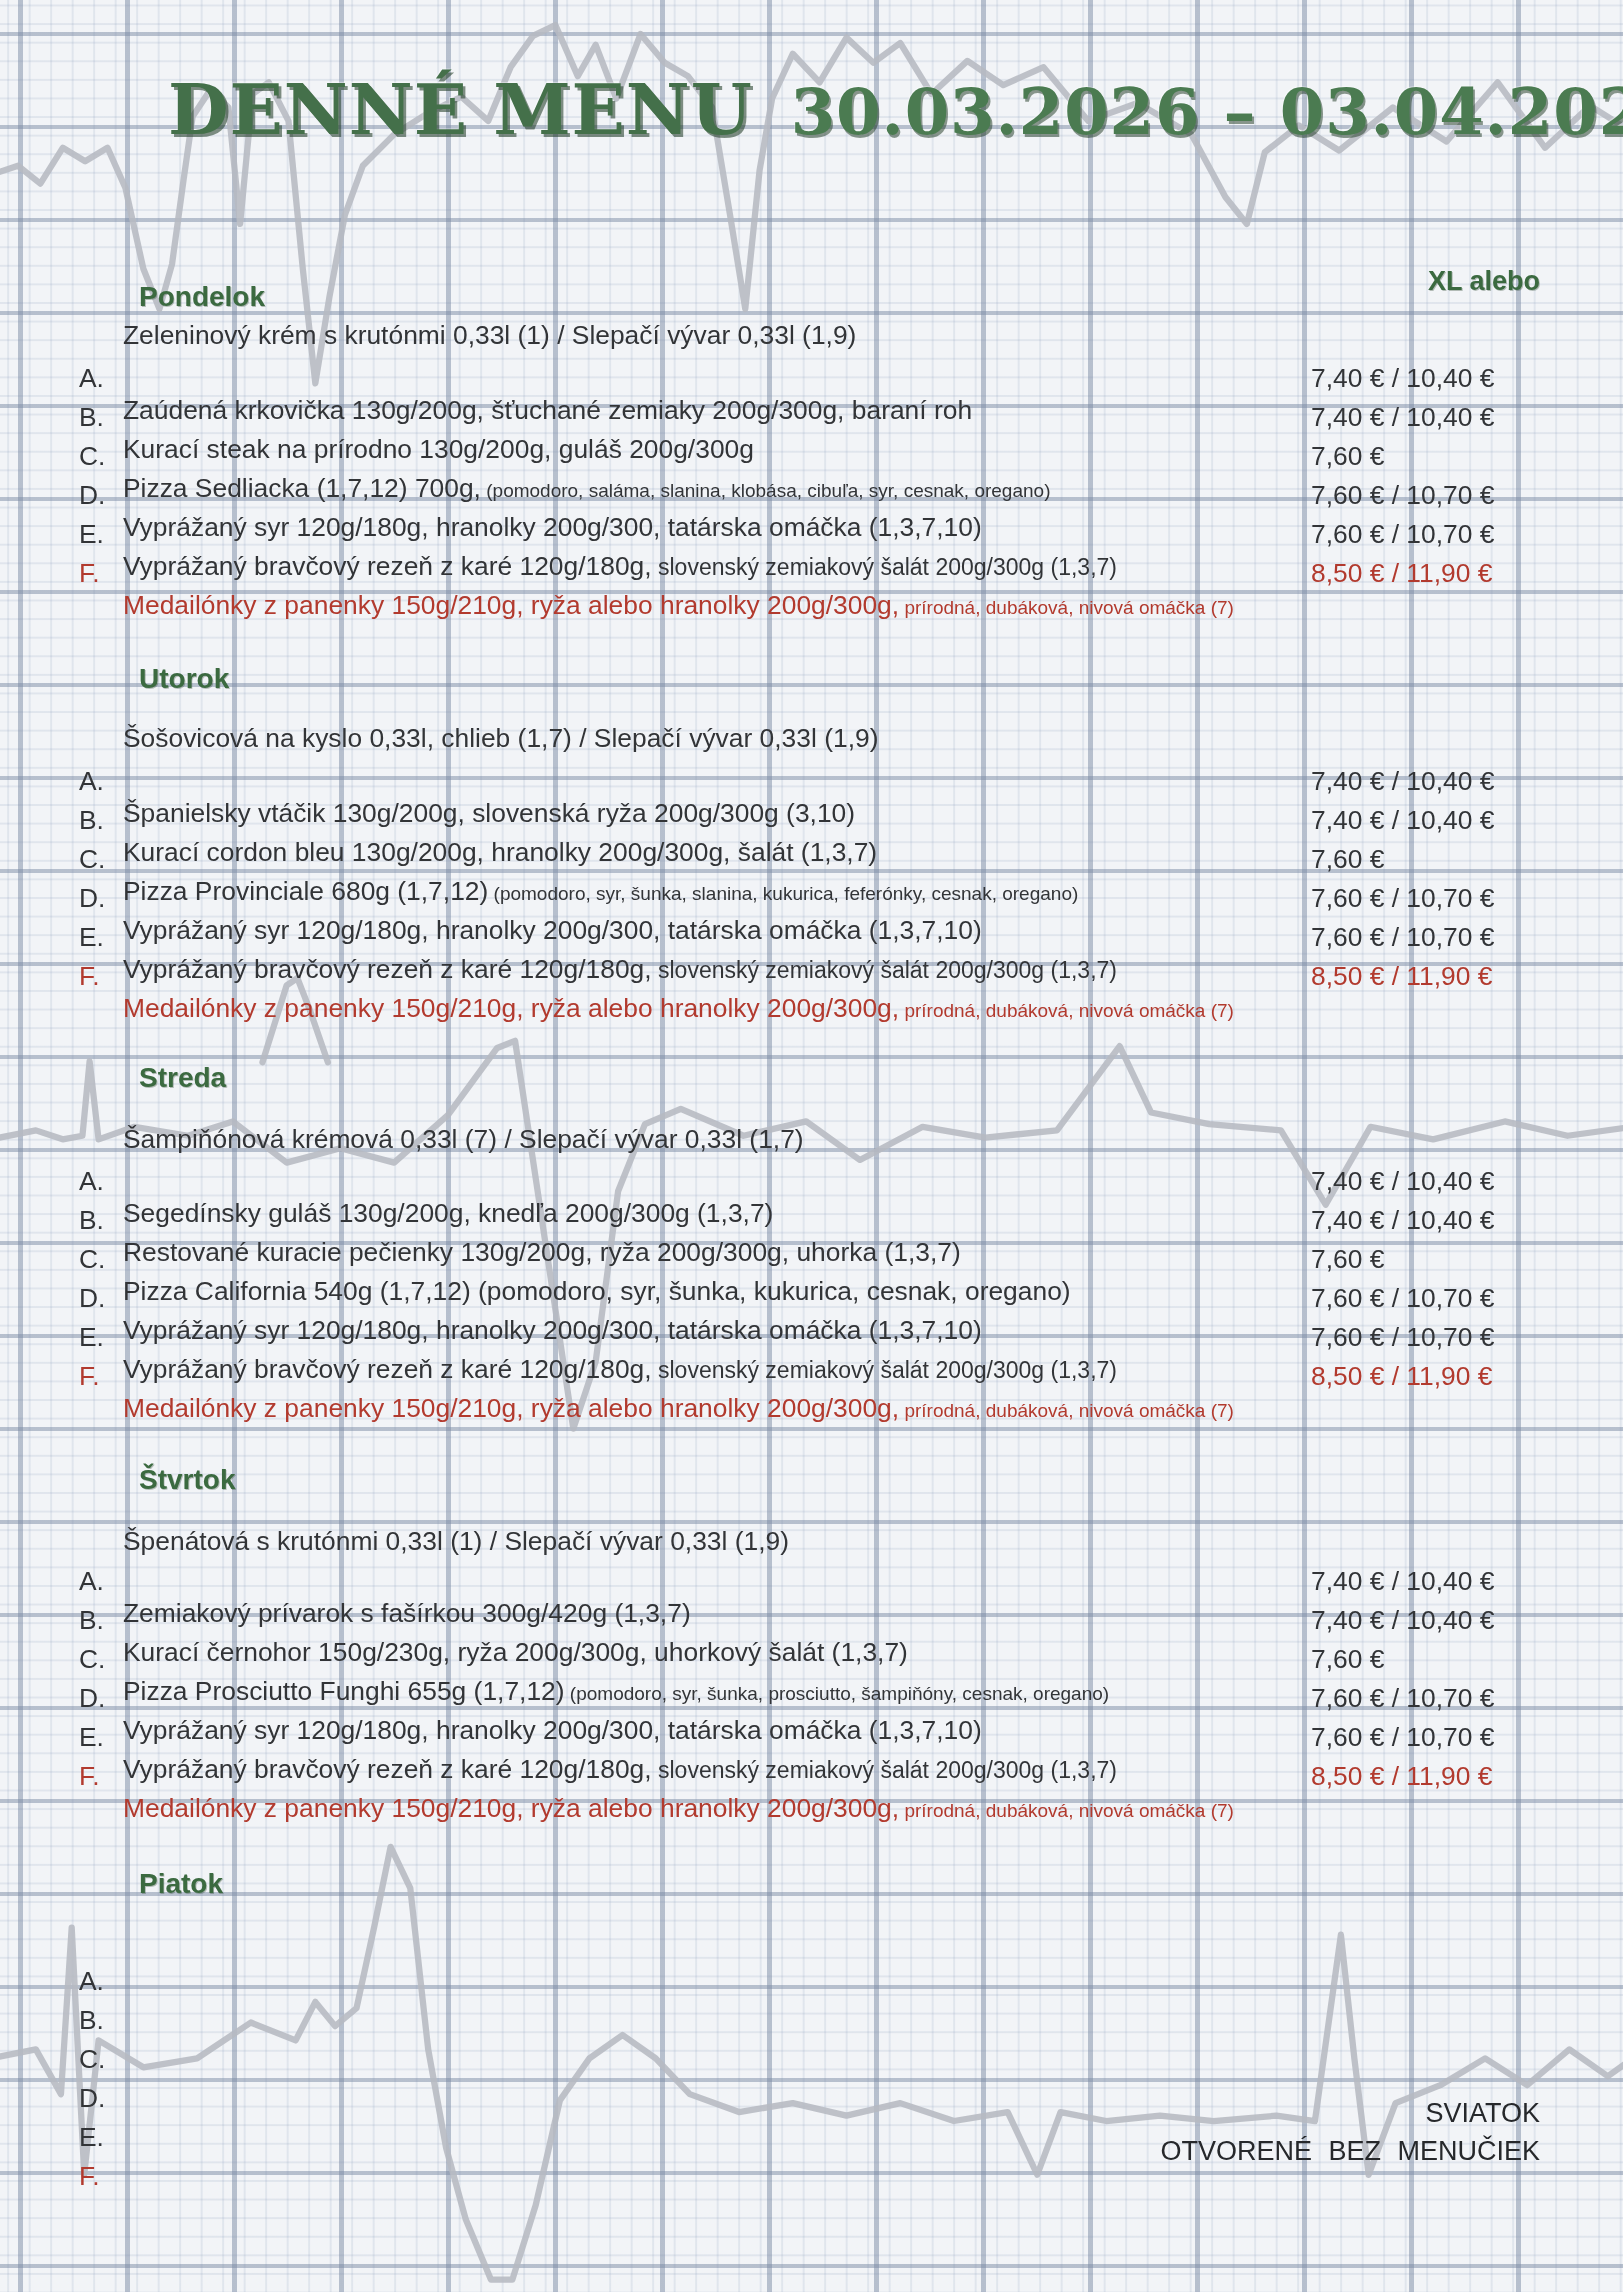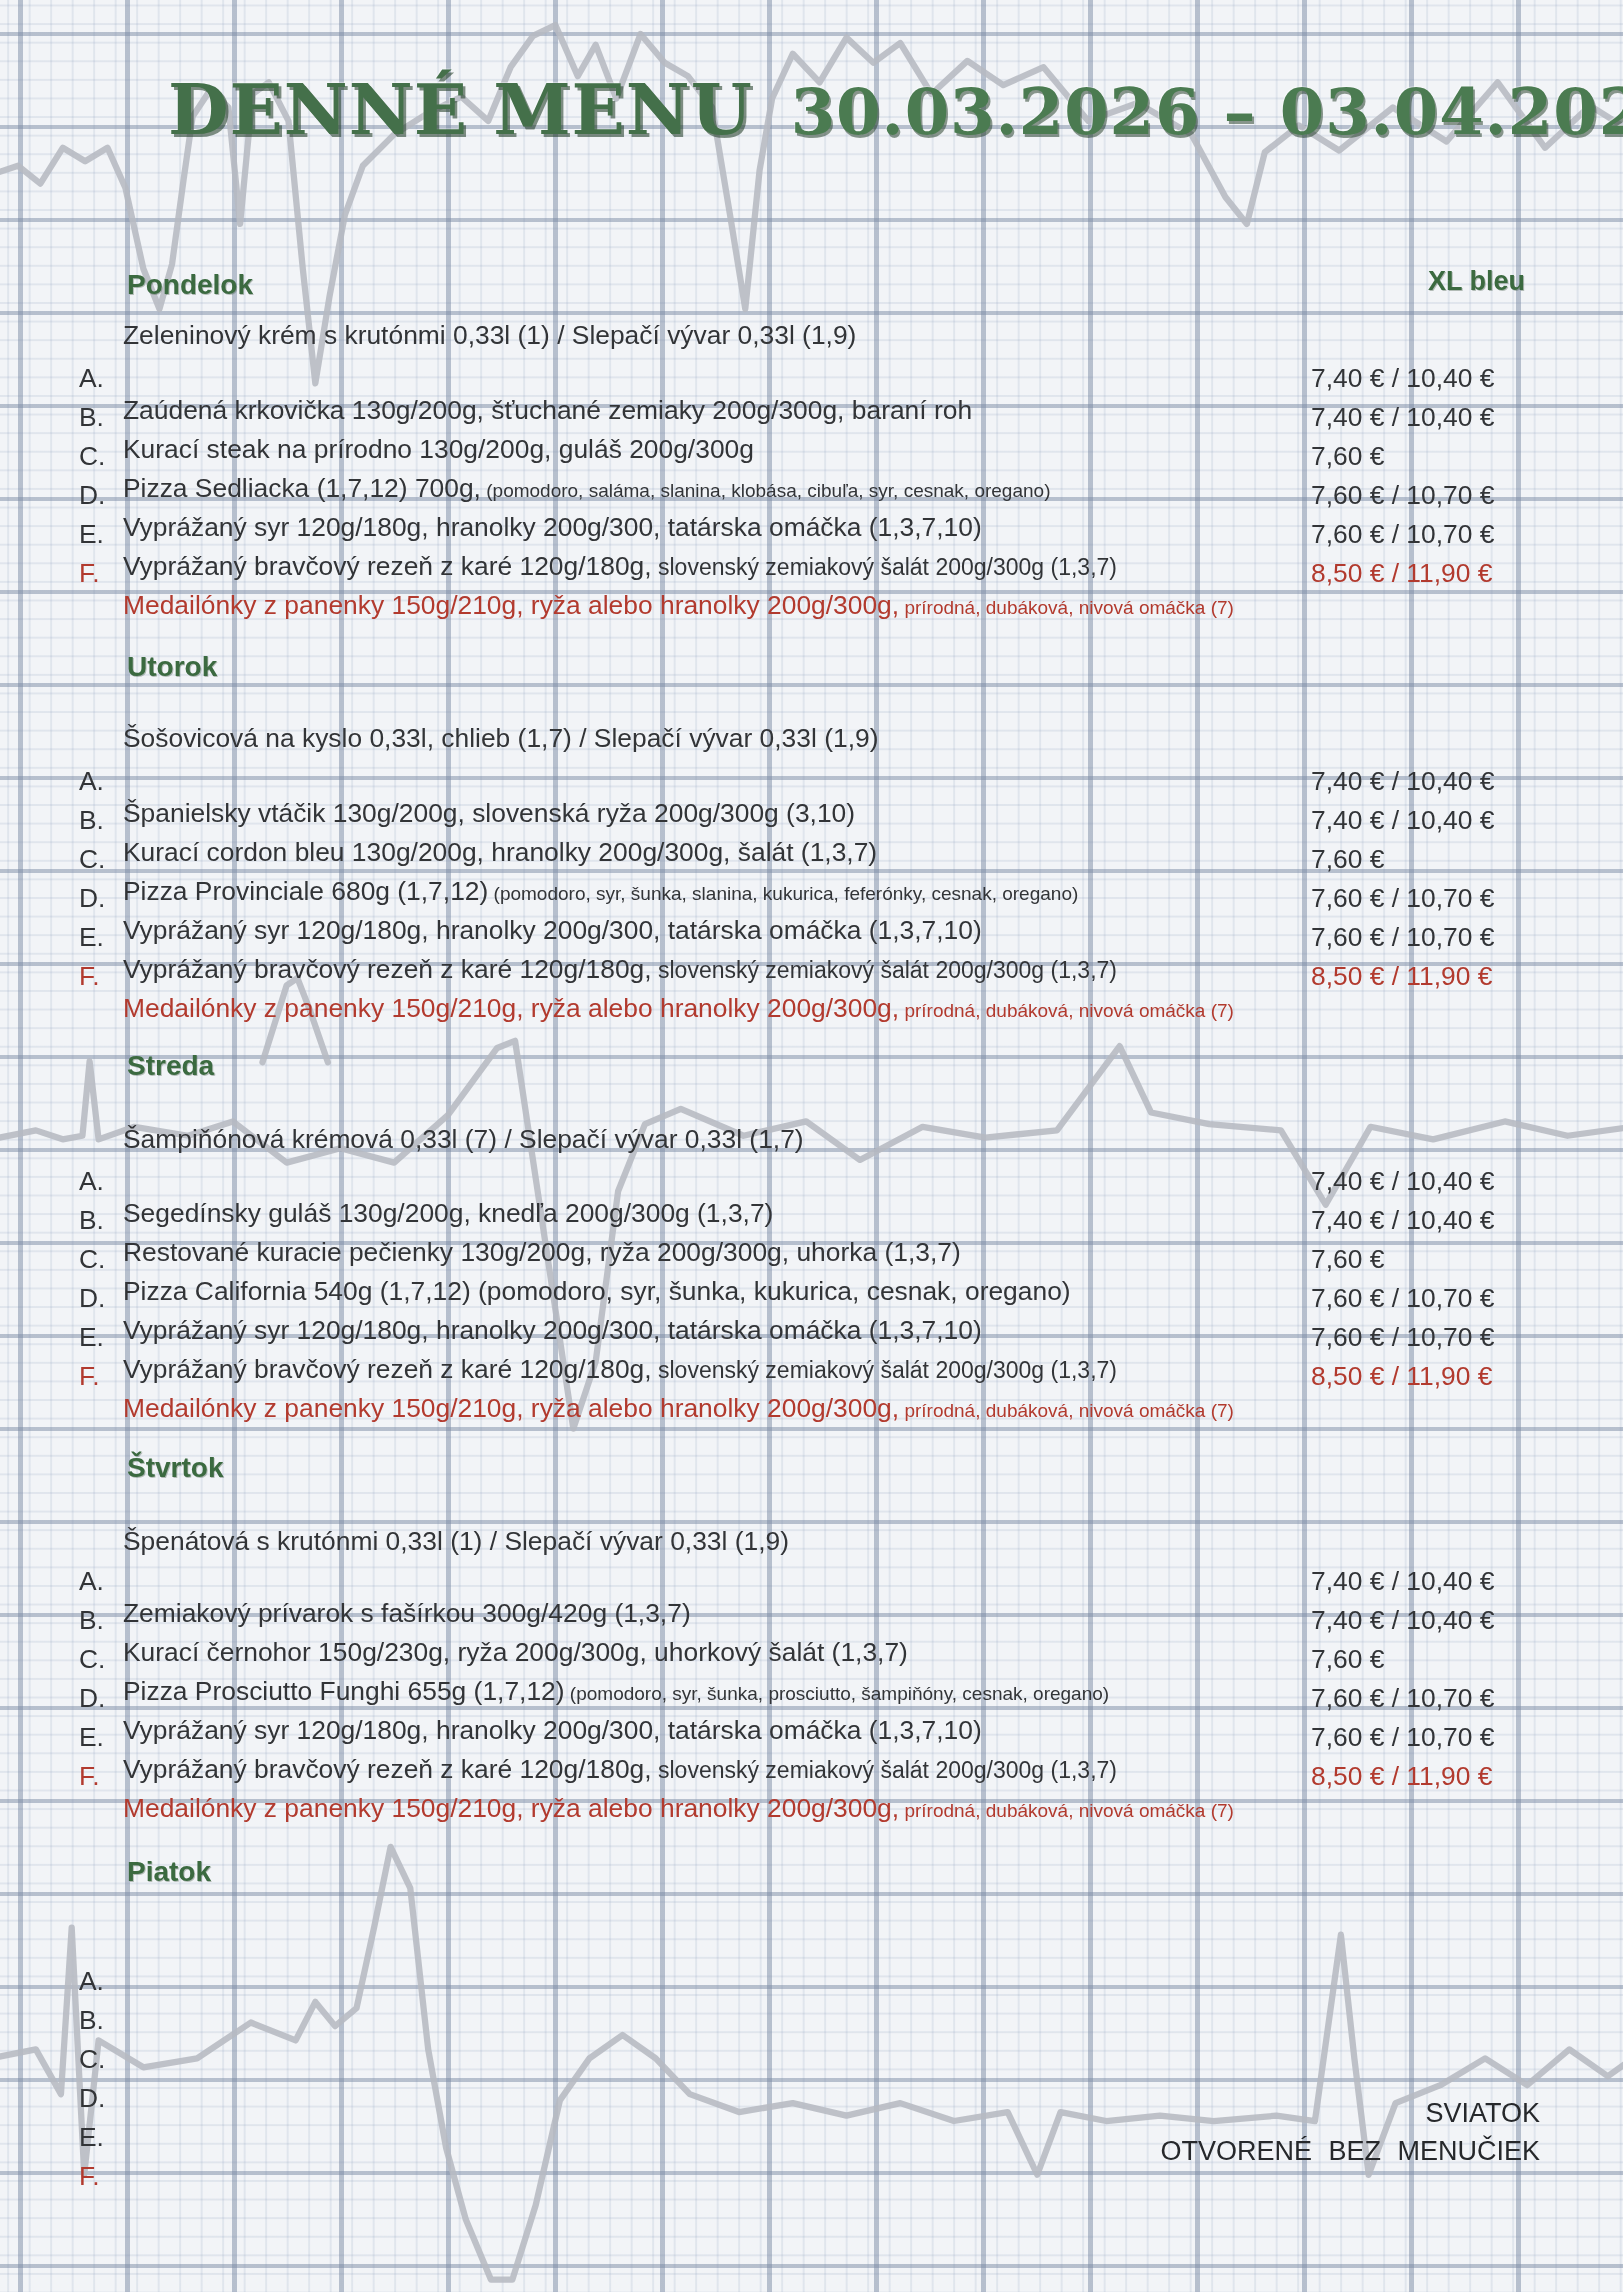--- a/index.html
+++ b/index.html
@@ -35,21 +35,21 @@
   }
 
   .xl-label{
     position:absolute;left:1428px;top:265px;
     font-size:27px;font-weight:bold;color:#3b6a40;line-height:32px;
     text-shadow:0.9px 0.9px 0 rgba(30,55,33,0.3);
   }
 
   .day{position:absolute;left:0;width:1624px;}
   .day-head{
-    position:absolute;left:123px;top:0;margin:4px;
+    position:absolute;left:123px;top:0;margin:16px;
     font-size:28px;font-weight:bold;color:#3b6a40;line-height:32px;
     text-shadow:0.9px 0.9px 0 rgba(30,55,33,0.3);
   }
   .soup{
     position:absolute;left:123px;top:var(--soup-top);
     font-size:26.4px;color:#323437;line-height:32px;white-space:nowrap;
   }
   .rows{position:absolute;left:0;top:var(--rows-top);width:1624px;}
   .row{position:relative;height:39px;line-height:36px;color:#323437;}
   .letter{position:absolute;left:79px;font-size:26.4px;}
@@ -77,21 +77,21 @@
     <path d="M293,1186 L320,1100 332,1092 346,1128 366,1186"></path>
     <path d="M-10,2298 L40,2288 68,2338 80,2152 94,2428 110,2278 160,2308 220,2298 280,2258 330,2278 352,2235 374,2262 398,2242 418,2150 436,2062 458,2108 478,2288 498,2398 520,2478 548,2545 572,2545 598,2462 625,2345 658,2298 695,2272 732,2298 770,2338 825,2358 885,2348 945,2362 1005,2348 1065,2368 1125,2358 1158,2428 1184,2358 1235,2368 1295,2362 1355,2368 1425,2362 1468,2368 1497,2160 1512,2298 1528,2428 1558,2348 1608,2328 1658,2298 1705,2328 1752,2288 1795,2318 1823,2298"></path>
   </svg>
 
   <div class="content-layer">
 
     <header class="title">
       <span class="title-main">DENNÉ MENU</span><span class="title-dates">30.03.2026 – 03.04.2026</span>
     </header>
 
-    <div class="xl-label">XL bleu</div>
+    <div class="xl-label">XL alebo</div>
 
     <section class="day" style="top:265px; --soup-top:54px; --rows-top:95px;">
       <h2 class="day-head">Pondelok</h2>
       <div class="soup">Zeleninový krém s krutónmi 0,33l (1) / Slepačí vývar 0,33l (1,9)</div>
       <div class="rows">
         <div class="row">
             <span class="letter">A.</span>
             <span class="item"><span class="t-n">Zaúdená krkovička 130g/200g, šťuchané zemiaky 200g/300g, baraní roh</span><span class="t-m"></span><span class="t-s"></span></span>
             <span class="price">7,40 € / 10,40 €</span>
           </div>

